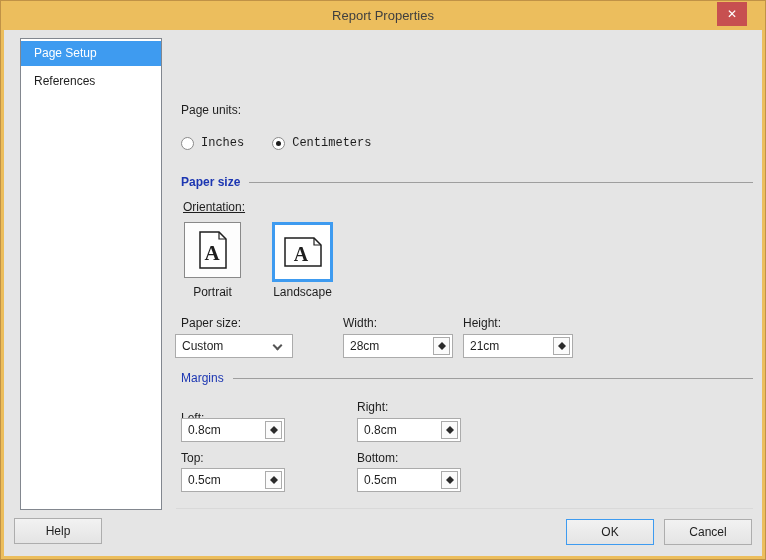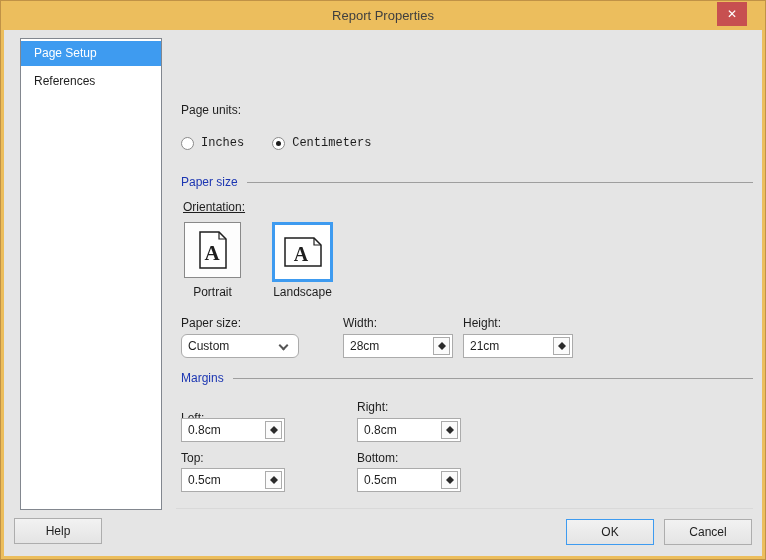--- a/index.html
+++ b/index.html
@@ -130,21 +130,21 @@
       <div class="radio-opt">
         <span class="radio-circle"></span>
         <span>Inches</span>
       </div>
       <div class="radio-opt checked">
         <span class="radio-circle"></span>
         <span>Centimeters</span>
       </div>
     </div>
 
-    <div class="group-header" style="top:145px;">
+    <div class="group-header" style="top:145px;font-weight:bold;">
       <span class="group-label">Paper size</span>
       <span class="group-line"></span>
     </div>
 
     <div class="label" style="left:179px; top:170px;text-decoration:underline;">Orientation:</div>
 
     <div class="orient-btn" style="left:180px; top:192px; width:57px; height:56px;">
       <svg width="30" height="38" viewBox="0 0 30 38">
         <path d="M2 1 h19 l7 7 v29 h-26 z" fill="#ffffff" stroke="#1e1e1e" stroke-width="1.5"></path>
         <path d="M21 1 v7 h7" fill="none" stroke="#1e1e1e" stroke-width="1.2"></path>
@@ -155,21 +155,21 @@
       <svg width="40" height="30" viewBox="0 0 40 30">
         <path d="M2 1 h29 l7 7 v21 h-36 z" fill="#ffffff" stroke="#1e1e1e" stroke-width="1.5"></path>
         <path d="M31 1 v7 h7" fill="none" stroke="#1e1e1e" stroke-width="1.2"></path>
         <text x="18" y="24" font-family="Liberation Serif, DejaVu Serif, serif" font-weight="bold" font-size="20" text-anchor="middle" fill="#1e1e1e">A</text>
       </svg>
     </div>
     <div class="caption" style="left:180px; top:255px; width:57px;">Portrait</div>
     <div class="caption" style="left:268px; top:255px; width:61px;">Landscape</div>
 
     <div class="label" style="left:177px; top:286px;">Paper size:</div>
-    <div class="field combo" style="left:177px; top:304px; width:118px;border-radius:6px;">
+    <div class="field combo" style="left:171px; top:304px; width:118px;">
       <span>Custom</span>
       <span class="chevron"></span>
     </div>
 
     <div class="label" style="left:339px; top:286px;">Width:</div>
     <div class="field" style="left:339px; top:304px; width:110px;">
       <span>28cm</span>
       <span class="spin">
         <span class="spin-up"></span>
         <span class="spin-down"></span>

